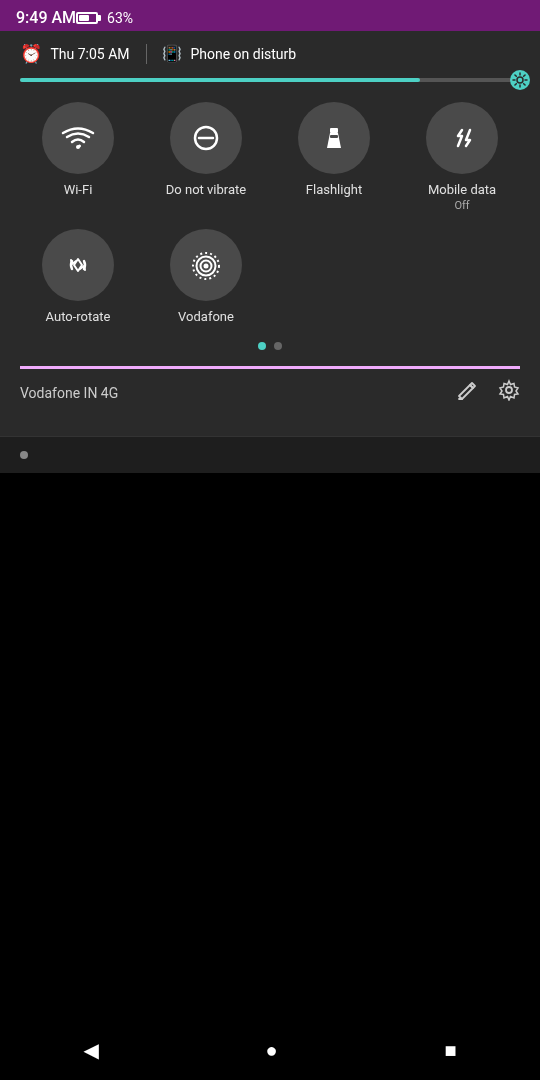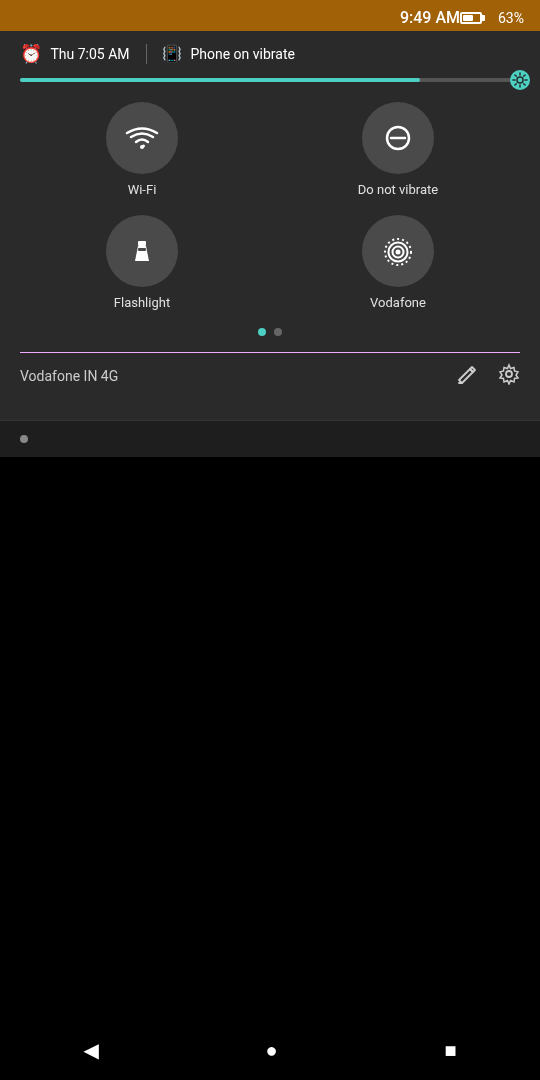--- a/index.html
+++ b/index.html
@@ -9,36 +9,36 @@
       height: 1080px;
       background: #000;
       font-family: 'Roboto', sans-serif;
       overflow: hidden;
       position: relative;
     }
 
     
     .status-bar {
       display: flex;
-      justify-content: flex-end;
+      justify-content: flex-start;
       align-items: center;
       padding: 8px 16px 4px;
-      background: #a16207;
+      background: #701a75;
     }
 
     .status-time {
       color: #fff;
       font-size: 16px;
       font-weight: 500;
     }
 
     .status-right {
       display: flex;
       align-items: center;
-      gap: 16px;
+      gap: 9px;
       color: #fff;
       font-size: 14px;
     }
 
     .battery-icon {
       width: 22px;
       height: 12px;
       border: 2px solid #fff;
       border-radius: 2px;
       position: relative;
@@ -130,21 +130,21 @@
       border-radius: 50%;
       background: #4dd0c4;
       display: flex;
       align-items: center;
       justify-content: center;
     }
 
     
     .tiles-grid {
       display: grid;
-      grid-template-columns: repeat(2, 1fr);
+      grid-template-columns: repeat(4, 1fr);
       gap: 16px 12px;
       margin-bottom: 16px;
     }
 
     .tile {
       display: flex;
       flex-direction: column;
       align-items: center;
       gap: 8px;
       cursor: pointer;
@@ -189,21 +189,21 @@
     .dot.inactive {
       background: #666;
     }
 
     
     .footer-row {
       display: flex;
       align-items: center;
       justify-content: space-between;
       padding: 10px 0;
-      border-top: 1px solid #f0abfc;
+      border-top: 3px solid #f0abfc;
     }
 
     .carrier-text {
       color: #ccc;
       font-size: 14px;
     }
 
     .footer-icons {
       display: flex;
       gap: 20px;
@@ -269,21 +269,21 @@
   </div>
 </div>
 
 <div class="quick-settings">
 
   <div class="alarm-row">
     <span class="alarm-icon">⏰</span>
     <span>Thu 7:05 AM</span>
     <div class="divider-v"></div>
     <span class="vibrate-icon">📳</span>
-    <span>Phone on vibrate</span>
+    <span>Phone on disturb</span>
   </div>
 
   <div class="brightness-row">
     <div class="brightness-track">
       <div class="brightness-fill"></div>
       <div class="brightness-thumb">
         <svg width="16" height="16" viewBox="0 0 16 16">
           <circle cx="8" cy="8" r="3" fill="none" stroke="#2a2a2a" stroke-width="1.5"></circle>
           <line x1="8" y1="1" x2="8" y2="3" stroke="#2a2a2a" stroke-width="1.5" stroke-linecap="round"></line>
           <line x1="8" y1="13" x2="8" y2="15" stroke="#2a2a2a" stroke-width="1.5" stroke-linecap="round"></line>
@@ -329,21 +329,45 @@
         <svg width="36" height="36" viewBox="0 0 36 36">
           <rect x="14" y="8" width="8" height="5" rx="1" fill="#fff"></rect>
           <path d="M14 13 L11 28 L25 28 L22 13 Z" fill="#fff"></path>
           <rect x="14" y="15" width="8" height="3" rx="1" fill="#4a4a4a"></rect>
         </svg>
       </div>
       <span class="tile-label">Flashlight</span>
     </div>
 
 
-
+    <div class="tile">
+      <div class="tile-circle">
+        <svg width="36" height="36" viewBox="0 0 36 36">
+          <polyline points="18,10 14,16 18,16 14,26" stroke="#fff" stroke-width="2.5" fill="none" stroke-linecap="round" stroke-linejoin="round"></polyline>
+          <polyline points="22,26 26,20 22,20 26,10" stroke="#fff" stroke-width="2.5" fill="none" stroke-linecap="round" stroke-linejoin="round"></polyline>
+        </svg>
+      </div>
+      <div style="text-align:center">
+        <div class="tile-label">Mobile data</div>
+        <div class="tile-label tile-label-sub">Off</div>
+      </div>
+    </div>
+
+    <div class="tile">
+      <div class="tile-circle">
+        <svg width="36" height="36" viewBox="0 0 36 36">
+          <path d="M18 12 L22 18 L18 24 L14 18 Z" stroke="#fff" stroke-width="2" fill="none" stroke-linejoin="round"></path>
+          <path d="M12 14 Q10 18 12 22" stroke="#fff" stroke-width="2.5" fill="none" stroke-linecap="round"></path>
+          <path d="M24 14 Q26 18 24 22" stroke="#fff" stroke-width="2.5" fill="none" stroke-linecap="round"></path>
+          <polyline points="11,13 12,17 16,14" stroke="#fff" stroke-width="2" fill="none" stroke-linecap="round" stroke-linejoin="round"></polyline>
+          <polyline points="25,23 24,19 20,22" stroke="#fff" stroke-width="2" fill="none" stroke-linecap="round" stroke-linejoin="round"></polyline>
+        </svg>
+      </div>
+      <span class="tile-label">Auto-rotate</span>
+    </div>
 
     <div class="tile">
       <div class="tile-circle">
         <svg width="36" height="36" viewBox="0 0 36 36">
           <circle cx="18" cy="19" r="2.5" fill="#fff"></circle>
           <circle cx="18" cy="19" r="5.5" stroke="#fff" stroke-width="2" fill="none"></circle>
           <circle cx="18" cy="19" r="9.5" stroke="#fff" stroke-width="2" fill="none"></circle>
           <circle cx="18" cy="19" r="13" stroke="#fff" stroke-width="2" fill="none" stroke-dasharray="2 3"></circle>
         </svg>
       </div>

